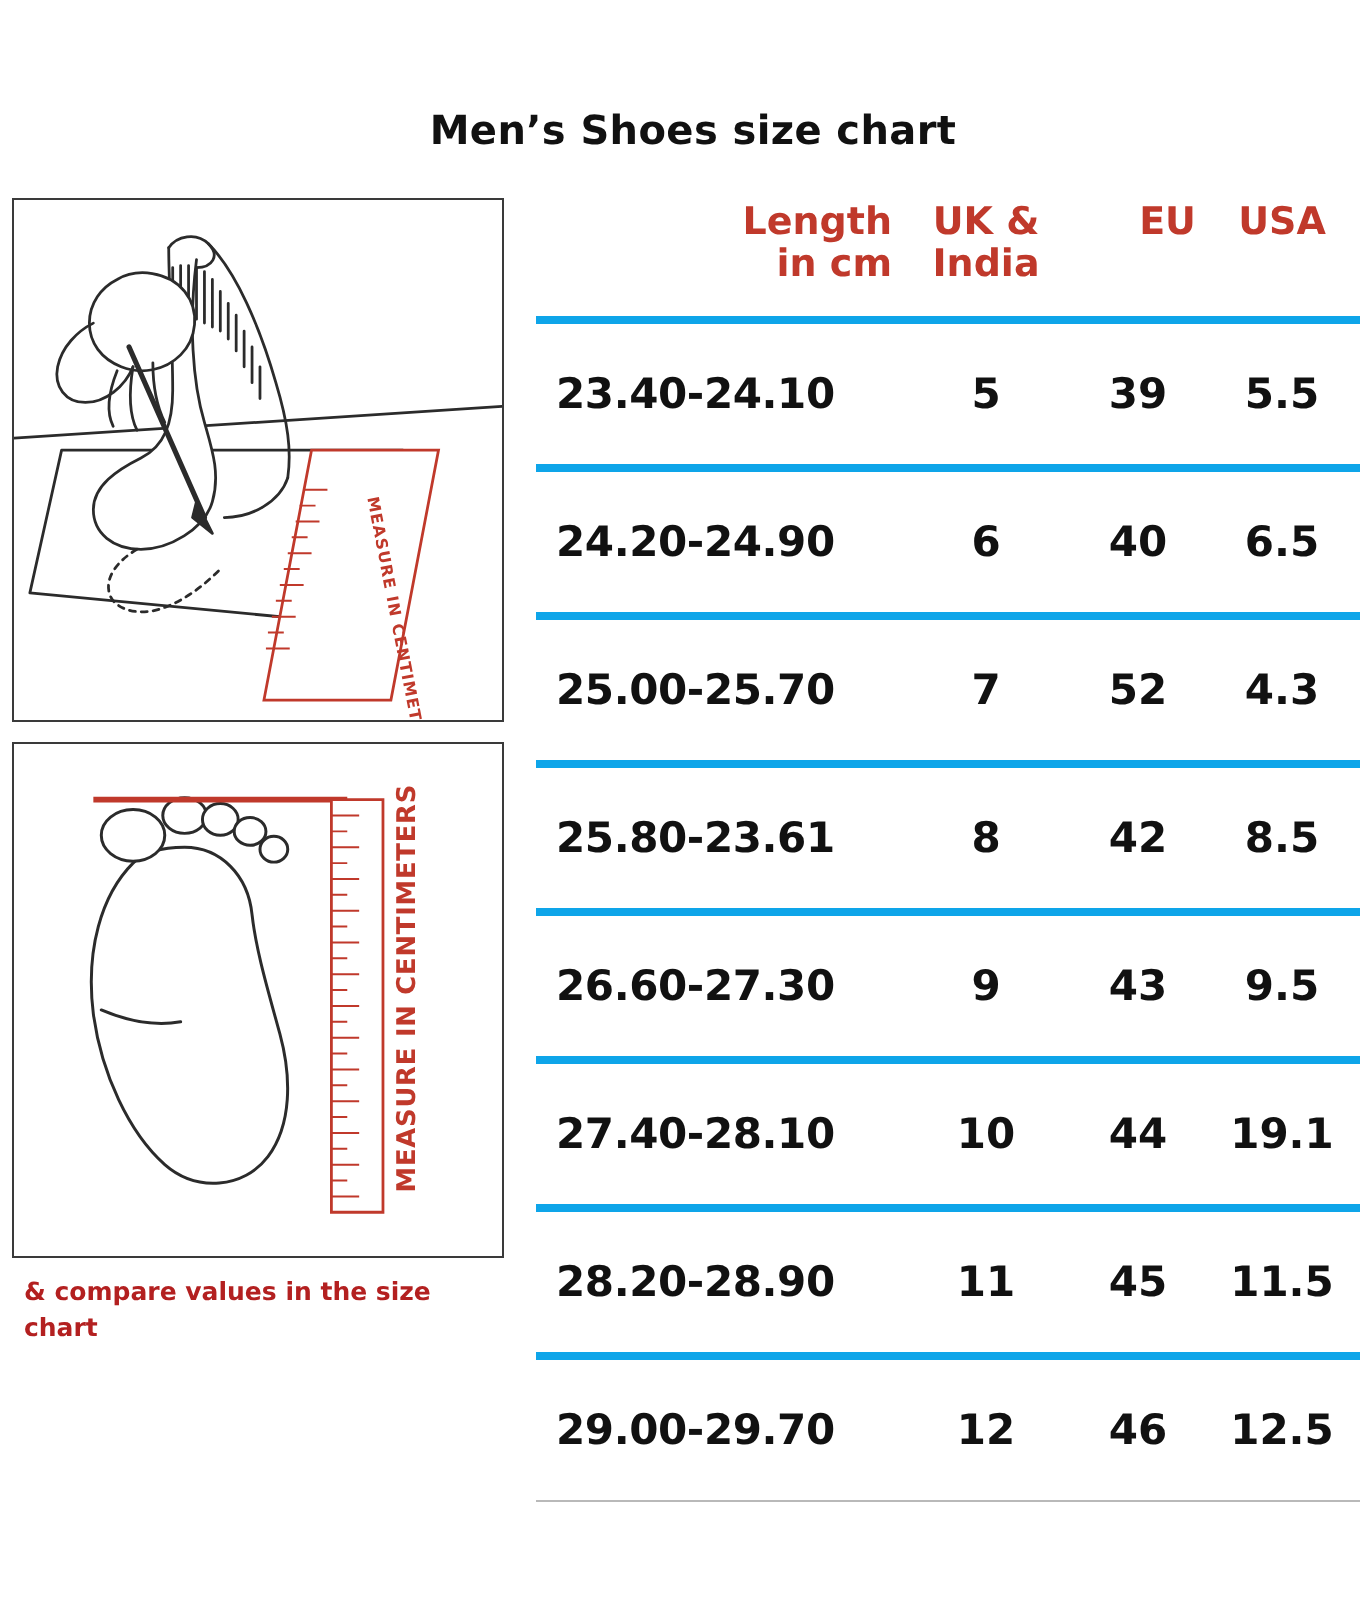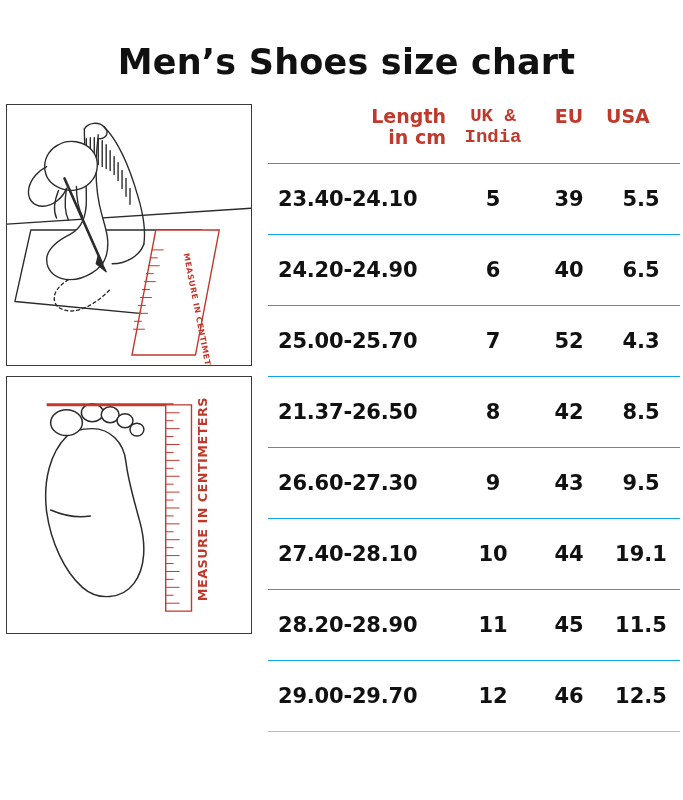--- a/index.html
+++ b/index.html
@@ -15,26 +15,26 @@
     position: relative;
     overflow: hidden;
   }
   .page {
     width: 683px;
     height: 800px;
     position: relative;
   }
   .chart-title {
     text-align: center;
-    font-size: 35px;
+    font-size: 20px;
     font-weight: bold;
     letter-spacing: 0.2px;
     color: #111111;
     margin: 0;
-    padding-top: 42px;
+    padding-top: 53px;
     padding-left: 10px;
   }
   .content {
     display: flex;
     flex-direction: row;
     padding-top: 22px;
   }
   .left-col {
     width: 252px;
     flex: 0 0 252px;
@@ -76,28 +76,28 @@
   table.size-table th {
     color: #c0392b;
     font-size: 19px;
     font-weight: bold;
     text-align: left;
     padding: 2px 4px 14px 4px;
     vertical-align: top;
     line-height: 1.12;
   }
   table.size-table th.c-len { width: 168px; text-align: right; padding-left: 10px;}
-  table.size-table th.c-uk  { width: 78px; text-align: center; font-family: Liberation Mono, monospace; }
-  table.size-table th.c-eu  { width: 58px; text-align: center; }
-  table.size-table th.c-usa { width: 70px; }
+  table.size-table th.c-uk  { width: 78px; text-align: center; }
+  table.size-table th.c-eu  { width: 58px; text-align: right; }
+  table.size-table th.c-usa { width: 70px; text-align: center; }
   table.size-table td {
     font-size: 21px;
     font-weight: bold;
     color: #111;
-    border-top: 1px solid #0ea5e9;
+    border-top: 4px solid #0ea5e9;
     height: 68px;
     text-align: center;
     vertical-align: middle;
   }
   table.size-table td.len {
     text-align: left;
     padding-left: 10px;
     letter-spacing: -0.2px;
   }
   table.size-table tbody tr:last-child td {
@@ -178,20 +178,21 @@
             <path d="M160 28 L186 28 L186 236 L160 236 Z" fill="#ffffff" stroke="#c0392b" stroke-width="1.4"></path>
             <g stroke="#c0392b" stroke-width="1">
               <path d="M160 36 L174 36 M160 44 L168 44 M160 52 L174 52 M160 60 L168 60 M160 68 L174 68 M160 76 L168 76 M160 84 L174 84 M160 92 L168 92 M160 100 L174 100 M160 108 L168 108 M160 116 L174 116 M160 124 L168 124 M160 132 L174 132 M160 140 L168 140 M160 148 L174 148 M160 156 L168 156 M160 164 L174 164 M160 172 L168 172 M160 180 L174 180 M160 188 L168 188 M160 196 L174 196 M160 204 L168 204 M160 212 L174 212 M160 220 L168 220 M160 228 L174 228"></path>
             </g>
             <text x="202" y="226" transform="rotate(-90 202 226)" fill="#c0392b" font-family="DejaVu Sans, sans-serif" font-size="13" font-weight="bold" letter-spacing="0.4">MEASURE IN CENTIMETERS</text>
           </g>
         </svg>
       </div>
 
       <div class="caption">
+        <div>&amp; compare values in the size chart</div>
       </div>
     </div>
 
     <div class="right-col">
       <table class="size-table">
         <thead>
           <tr>
             <th class="c-len">
               <span>Length</span><br>
               <span>in cm</span>
@@ -217,21 +218,21 @@
             <td>40</td>
             <td>6.5</td>
           </tr>
           <tr>
             <td class="len">25.00-25.70</td>
             <td>7</td>
             <td>52</td>
             <td>4.3</td>
           </tr>
           <tr>
-            <td class="len">21.37-26.50</td>
+            <td class="len">25.80-23.61</td>
             <td>8</td>
             <td>42</td>
             <td>8.5</td>
           </tr>
           <tr>
             <td class="len">26.60-27.30</td>
             <td>9</td>
             <td>43</td>
             <td>9.5</td>
           </tr>

